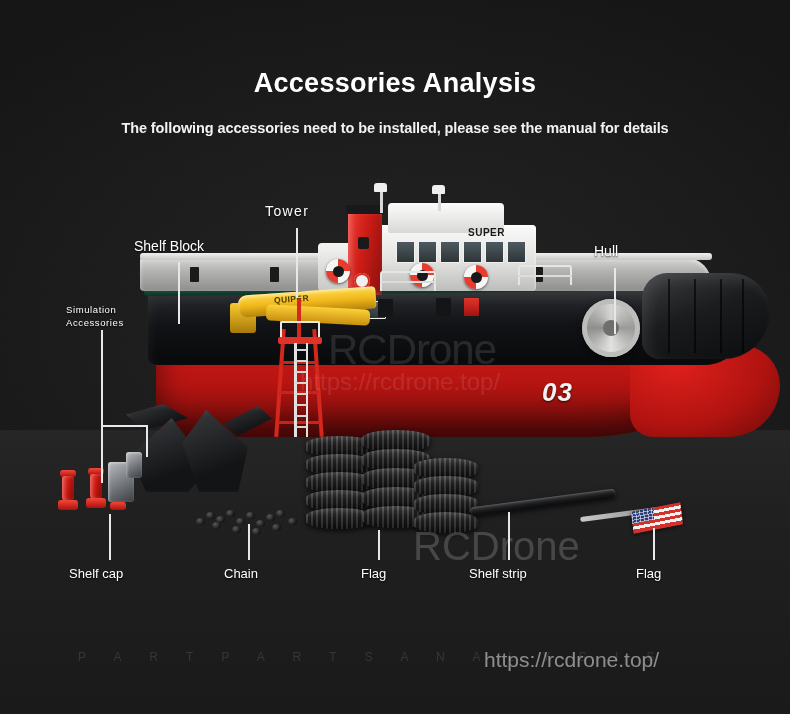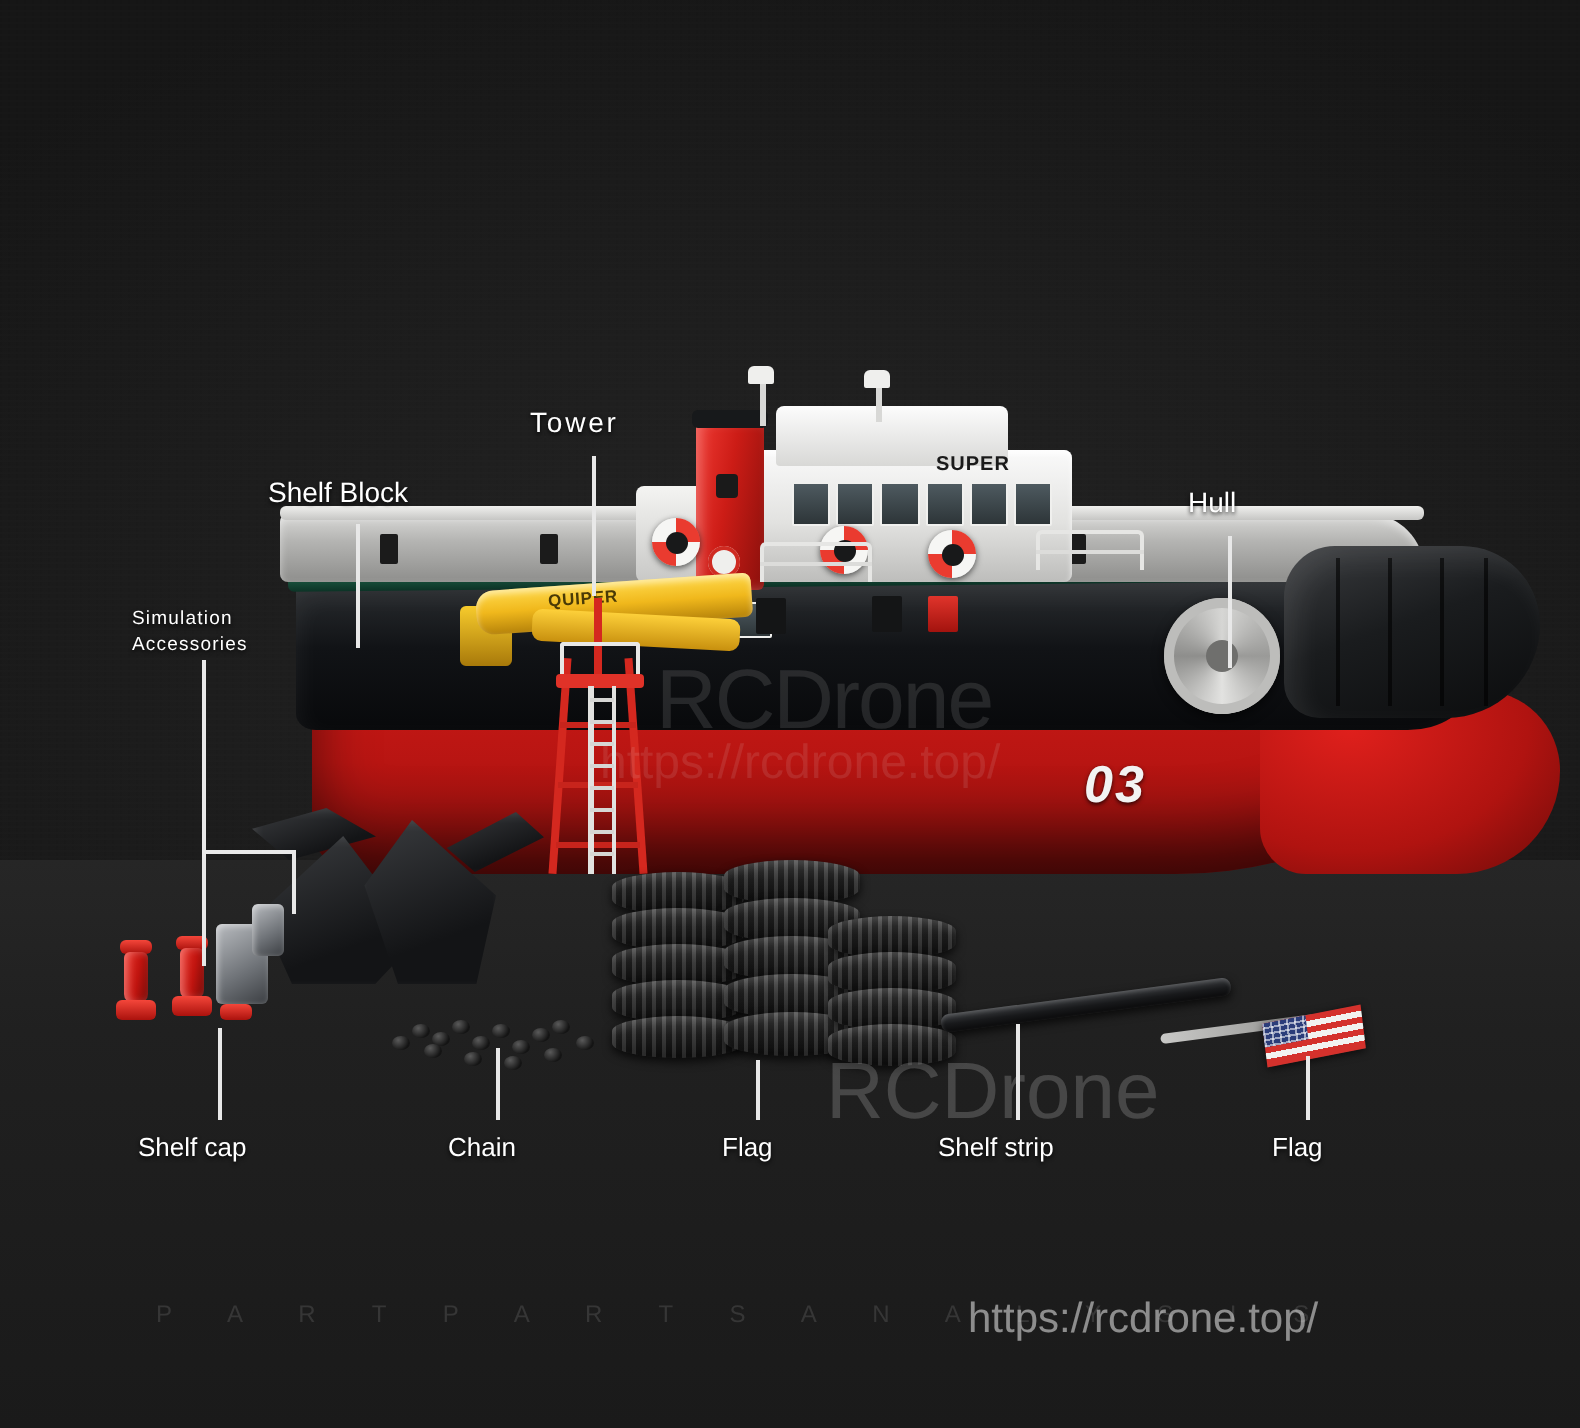--- a/index.html
+++ b/index.html
@@ -201,20 +201,22 @@
        repeating-linear-gradient(0deg, rgba(255,255,255,.55) 0 1px, transparent 1px 3px),
        #2b3d7a; }
 </style>
 </head>
 <body>
 
 <div class="stage">
   <div class="noise"></div>
   <div class="floor"></div>
 
+  <div class="title">Accessories Analysis</div>
+  <div class="subtitle">The following accessories need to be installed, please see the manual for details</div>
 
   <div class="boat">
 
     <div class="hull-red"></div>
     <div class="bow-red"></div>
     <div class="hull-black"></div>
     <div class="green-stripe"></div>
     <div class="deck-band"></div>
     <div class="deck-edge"></div>
 

